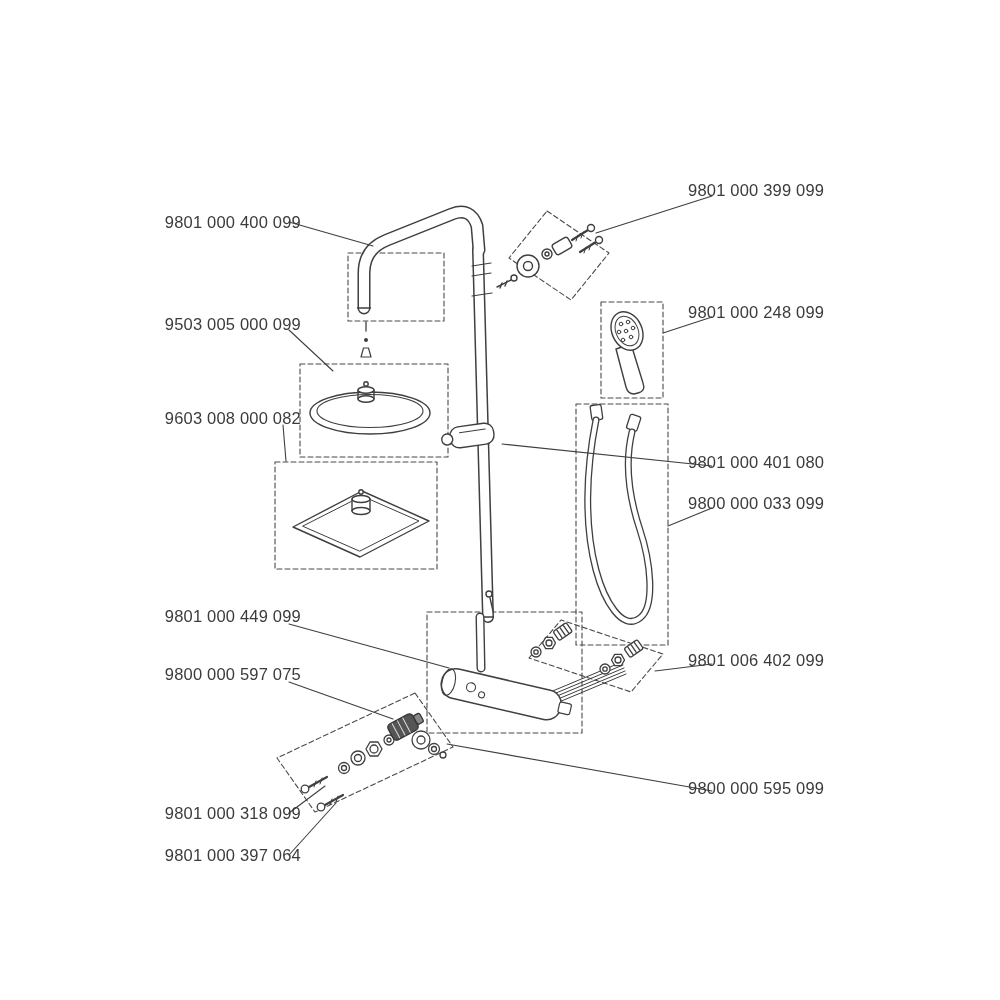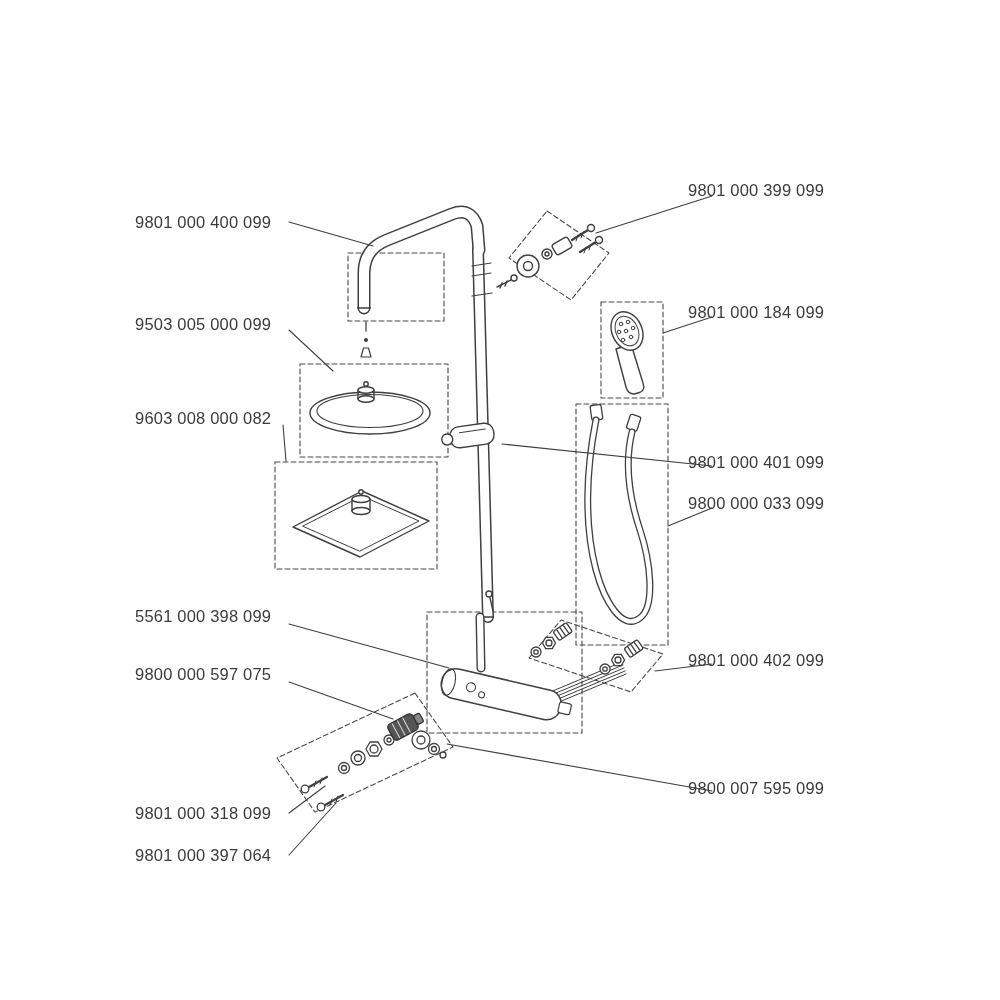--- a/index.html
+++ b/index.html
@@ -1,21 +1,21 @@
 <!DOCTYPE html>
 <html><head>
 <meta charset="utf-8">
 <style>
   html,body{margin:0;padding:0;background:#ffffff;}
   body{width:1000px;height:1000px;font-family:"Liberation Sans",sans-serif;}
   .stage{position:relative;width:1000px;height:1000px;background:#fff;overflow:hidden;}
   .stage svg{position:absolute;left:0;top:0;}
   .lbl{position:absolute;font-size:16.5px;line-height:20px;color:#3b3b3b;
        white-space:nowrap;letter-spacing:.2px;}
-  .lbl.left{left:135px;width:150px;}
+  .lbl.left{left:151px;width:150px;text-align:right;}
   .lbl.right{left:688px;}
 </style>
 </head>
 <body>
 
 <div class="stage">
 
 <svg width="1000" height="1000" viewBox="0 0 1000 1000" stroke-linecap="round" stroke-linejoin="round">
 
   <g fill="none" stroke="#4a4a4a" stroke-width="1.1" stroke-dasharray="5 3">
@@ -223,24 +223,24 @@
     <line x1="712" y1="466" x2="502" y2="444"></line>
     <line x1="712" y1="508" x2="668" y2="526"></line>
     <line x1="712" y1="664" x2="655" y2="671"></line>
     <line x1="712" y1="791" x2="447" y2="744"></line>
   </g>
 </svg>
 
   <div class="lbl left" style="top:212px">9801 000 400 099</div>
   <div class="lbl left" style="top:314px">9503 005 000 099</div>
   <div class="lbl left" style="top:408px">9603 008 000 082</div>
-  <div class="lbl left" style="top:606px">5561 000 398 099</div>
+  <div class="lbl left" style="top:606px">9801 000 449 099</div>
   <div class="lbl left" style="top:664px">9800 000 597 075</div>
   <div class="lbl left" style="top:803px">9801 000 318 099</div>
   <div class="lbl left" style="top:845px">9801 000 397 064</div>
   <div class="lbl right" style="top:180px">9801 000 399 099</div>
-  <div class="lbl right" style="top:302px">9801 000 184 099</div>
-  <div class="lbl right" style="top:452px">9801 000 401 099</div>
+  <div class="lbl right" style="top:302px">9801 000 248 099</div>
+  <div class="lbl right" style="top:452px">9801 000 401 080</div>
   <div class="lbl right" style="top:493px">9800 000 033 099</div>
-  <div class="lbl right" style="top:650px">9801 000 402 099</div>
-  <div class="lbl right" style="top:778px">9800 007 595 099</div>
+  <div class="lbl right" style="top:650px">9801 006 402 099</div>
+  <div class="lbl right" style="top:778px">9800 000 595 099</div>
 
 </div>
 
 </body></html>

